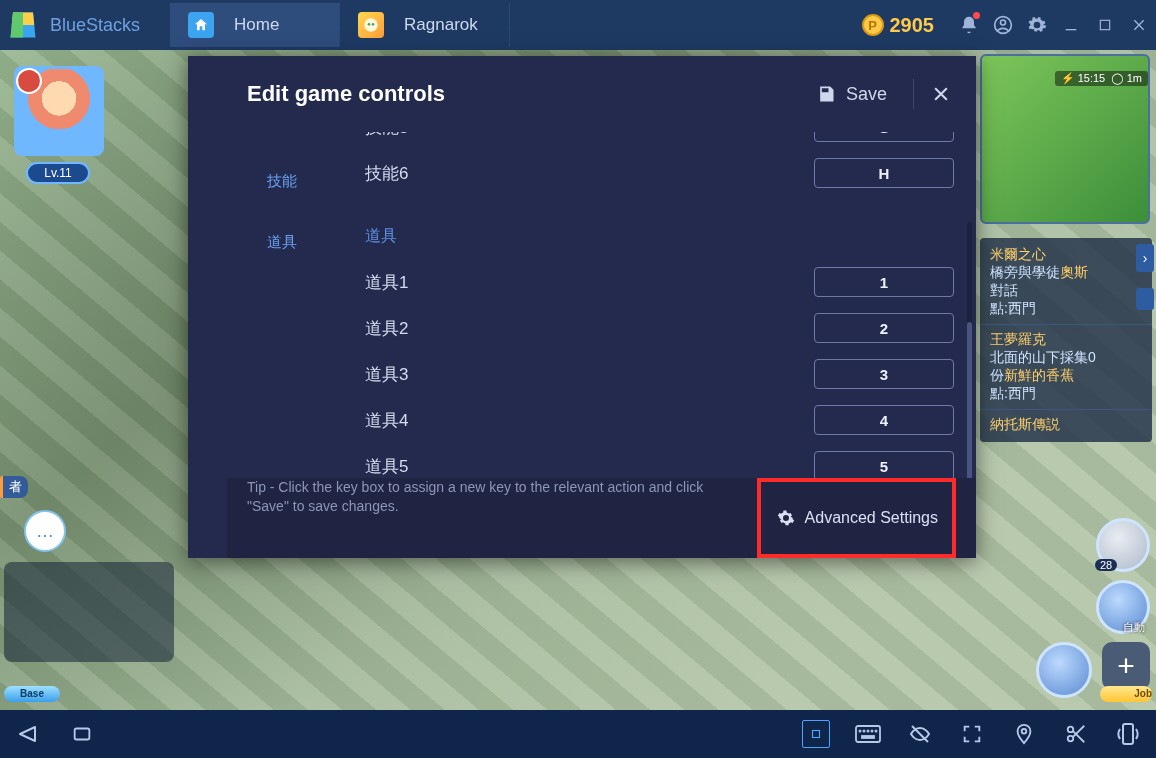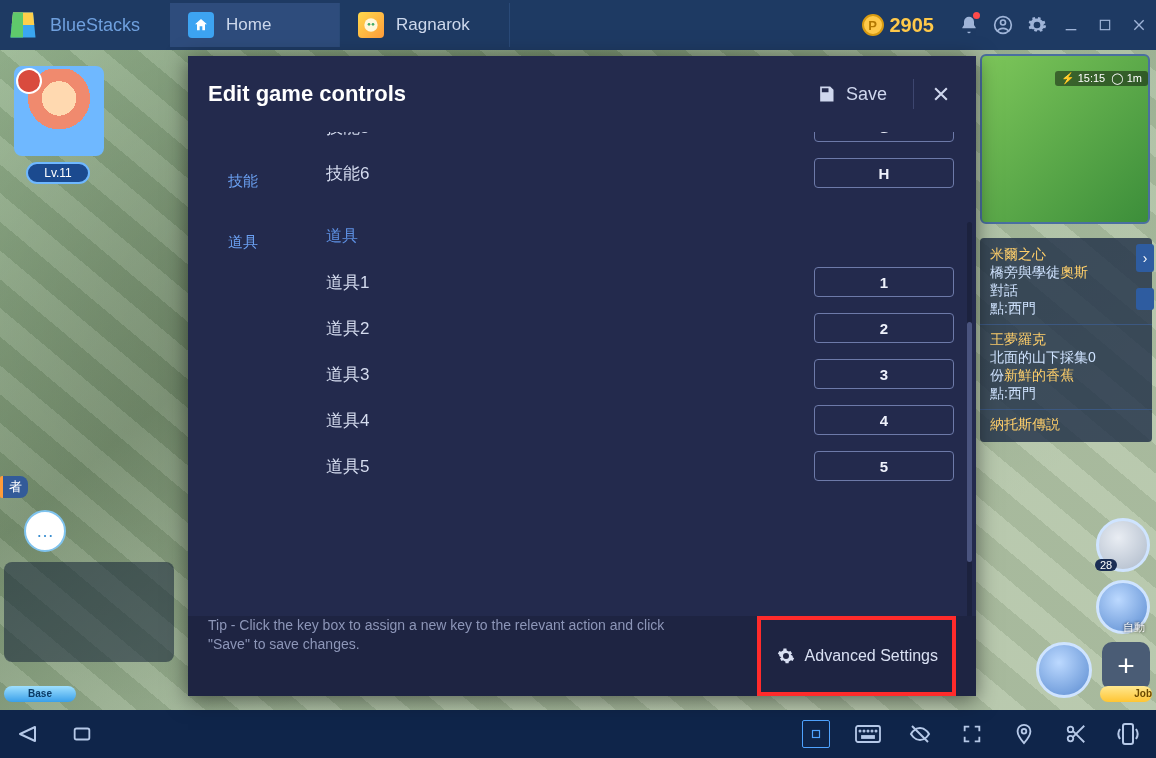--- a/index.html
+++ b/index.html
@@ -5,21 +5,21 @@
   * { box-sizing: border-box; margin: 0; padding: 0; font-family: -apple-system, "Segoe UI", Arial, sans-serif; }
   html, body { width: 1156px; height: 758px; overflow: hidden; background: #1a2a4f; }
 
   
   .titlebar {
     height: 50px; background:#1e3a63; display:flex; align-items:center; color:#b9c7e0;
   }
   .titlebar .logo { width:46px; height:46px; display:flex; align-items:center; justify-content:center; }
   .titlebar .brand { font-size:18px; color:#6fa0de; margin-left:4px; margin-right:30px; }
   .tab-home, .tab-game {
-    height:44px; min-width:170px; display:flex; align-items:center; gap:12px; padding:0 18px;
+    height:44px; min-width:170px; display:flex; align-items:center; gap:20px; padding:0 18px;
     border-right:1px solid #2a4a78;
   }
   .tab-home { background:#2e4c7c; }
   .tab-game { background:#1e3a63; }
   .tab-icon { width:26px; height:26px; border-radius:4px; display:flex; align-items:center; justify-content:center; }
   .tab-home .tab-icon { background:#3da4f2; }
   .tab-game .tab-icon { background:linear-gradient(135deg,#ffd94d,#ff9c3a); }
   .tab-label { color:#cdd8ec; font-size:17px; }
   .titlebar-spacer { flex:1; }
   .coin { display:flex; align-items:center; gap:6px; margin-right:18px; color:#ffc94a; font-size:20px; font-weight:600; }
@@ -56,28 +56,28 @@
   .hud-bottom-right { position:absolute; right:6px; bottom:12px; width:120px; height:180px; display:flex; flex-direction:column; align-items:flex-end; gap:8px; }
   .rbtn { width:54px; height:54px; border-radius:50%; background:radial-gradient(circle at 40% 35%,#bcd9ff,#5a8bd0); border:3px solid #cfe4ff; position:relative; }
   .rbtn.sword { background:radial-gradient(circle at 40% 35%,#e9edf3,#adb9c9); }
   .rbtn small.count { position:absolute; left:-4px; bottom:-2px; background:#1b2e55; color:#fff; font-size:11px; padding:0 5px; border-radius:8px; }
   .rbtn small.label { position:absolute; right:2px; bottom:-4px; color:#fff; font-size:11px; text-shadow:0 0 3px #000; }
   .plus-btn { width:48px; height:48px; border-radius:10px; background:#4a5c75; color:#fff; font-size:30px; display:flex; align-items:center; justify-content:center; }
 
   .chat-bubble { position:absolute; left:24px; top:460px; width:42px; height:42px; border-radius:50%; background:#fff; border:2px solid #7fc3ee; display:flex; align-items:center; justify-content:center; color:#3a8ed0; font-size:18px;}
   .chat-panel { position:absolute; left:4px; top:512px; width:170px; height:100px; border-radius:8px; background:rgba(20,35,55,.55); }
   .name-tag { position:absolute; left:0px; top:426px; background:#335b99; color:#fff; font-size:13px; padding:2px 6px; border-radius:2px 8px 8px 2px; border-left:3px solid #ff9c3a; }
-  .base-pill { position:absolute; left:4px; top:636px; width:72px; height:16px; background:linear-gradient(#9fe0ff,#3aa0ea); border-radius:8px; color:#0b3b66; font-size:10px; font-weight:bold; text-align:center; line-height:16px; }
+  .base-pill { position:absolute; left:4px; top:636px; width:56px; height:16px; background:linear-gradient(#9fe0ff,#3aa0ea); border-radius:8px; color:#0b3b66; font-size:10px; font-weight:bold; text-align:center; line-height:16px; }
   .job-pill { position:absolute; right:4px; top:636px; width:52px; height:16px; background:linear-gradient(#ffe890,#ffc533); border-radius:8px; color:#6b4a00; font-size:10px; font-weight:bold; text-align:right; line-height:16px; }
 
   
   .modal {
-    position:absolute; left:188px; top:6px; width:788px; height:640px;
+    position:absolute; left:188px; top:6px; width:788px; height:502px;
     background:#232a4d; box-shadow:0 4px 20px rgba(0,0,0,.5);
-    display:flex; flex-direction:column; color:#d5dcef;
+    display:flex; flex-direction:column; color:#d5dcef;padding-left:39px;
   }
   .modal-header { height:76px; display:flex; align-items:center; padding:0 22px 0 20px; }
   .modal-title { color:#fff; font-size:22px; font-weight:600; flex:1; }
   .save-group { display:flex; align-items:center; gap:10px; padding:6px 12px; color:#cfd7ee; font-size:18px; cursor:pointer; }
   .sep { width:1px; height:30px; background:#3d466f; margin:0 14px; }
   .close-x { width:26px; height:26px; cursor:pointer; display:flex; align-items:center; justify-content:center; }
 
   .modal-body { flex:1; display:flex; overflow:hidden; }
   .modal-side { width:110px; padding-top:40px; display:flex; flex-direction:column; gap:42px; align-items:center; }
   .side-item { color:#6a9ff0; font-size:15px; cursor:pointer; }

